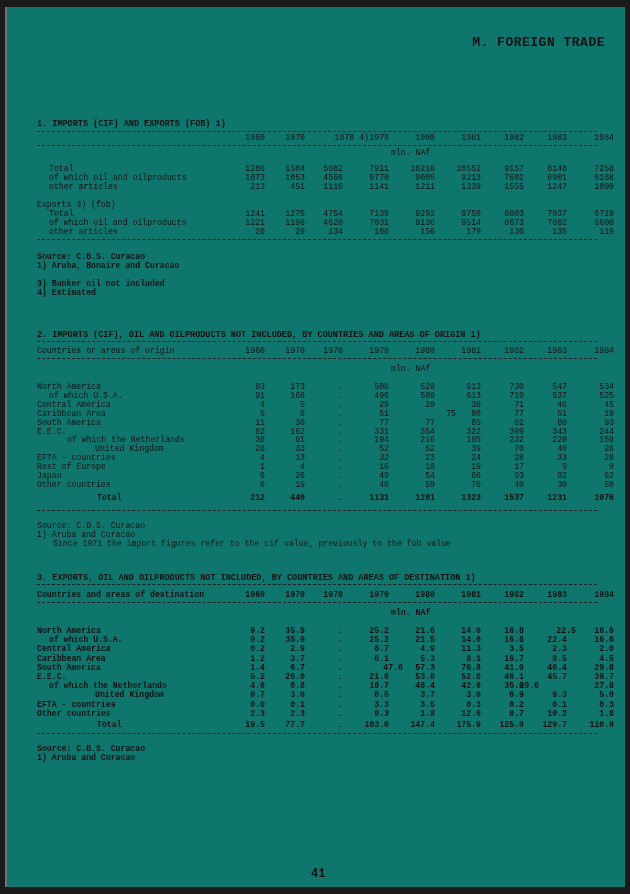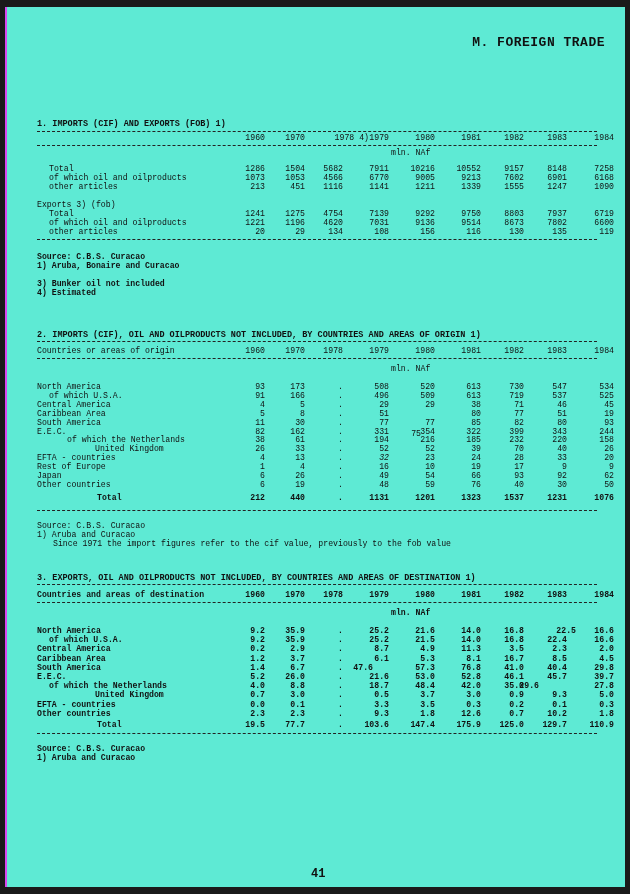--- a/index.html
+++ b/index.html
@@ -4,22 +4,22 @@
 <style>
   html, body { margin: 0; padding: 0; }
   body {
     width: 630px; height: 894px; overflow: hidden;
     background: #1a1a1a; position: relative;
     font-family: "Liberation Mono", "DejaVu Sans Mono", monospace;
     color: #111;
   }
   .page {
     position: absolute; left: 5px; top: 7px; width: 618px; height: 880px;
-    background: #5eead4;
-    border-left: 2px solid #d946ef;
+    background: #0f766e;
+    border-left: 2px solid #737373;
   }
   .header-title {
     position: absolute; right: 20px; top: 28px;
     font-family: "Liberation Mono", monospace; font-weight: bold;
     font-size: 13px; letter-spacing: 0.5px; color: #111;
   }
   .sec-title {
     position: absolute; left: 30px; font-size: 8.5px; font-weight: bold;
     white-space: nowrap;
   }
@@ -129,21 +129,21 @@
     <span class="c" style="left:520px">7802</span>
     <span class="c" style="left:567px">6600</span>
   </div>
   <div class="row" style="top:220px">
     <span class="lbl i1">other articles</span>
     <span class="c" style="left:218px">20</span>
     <span class="c" style="left:258px">29</span>
     <span class="c" style="left:296px">134</span>
     <span class="c" style="left:342px">108</span>
     <span class="c" style="left:388px">156</span>
-    <span class="c" style="left:434px">116</span>
+    <span class="c" style="left:434px">179</span>
     <span class="c" style="left:477px">130</span>
     <span class="c" style="left:520px">135</span>
     <span class="c" style="left:567px">119</span>
   </div>
   <div class="dash" style="top:232px"></div>
 
   <div class="note" style="top:245px">Source: C.B.S. Curacao</div>
   <div class="note" style="top:254px">1) Aruba, Bonaire and Curacao</div>
   <div class="note" style="top:272px">3) Bunker oil not included</div>
   <div class="note" style="top:281px">4) Estimated</div>
@@ -201,21 +201,21 @@
         <span class="c" style="left: 477px;">71</span>
         <span class="c" style="left: 520px;">46</span>
         <span class="c" style="left: 567px;">45</span>
       </div>
       <div class="row" style="top: 401.7px;">
         <span class="lbl ">Caribbean Area</span>
         <span class="c" style="left: 218px;">5</span>
         <span class="c" style="left: 258px;">8</span>
         <span class="c" style="left: 296px;">.</span>
         <span class="c" style="left: 342px;">51</span>
-        <span class="c" style="left: 374px; margin-top: 20px;">75</span>
+        <span class="c" style="left: 409px;">75</span>
         <span class="c" style="left: 434px;">80</span>
         <span class="c" style="left: 477px;">77</span>
         <span class="c" style="left: 520px;">51</span>
         <span class="c" style="left: 567px;">19</span>
       </div>
       <div class="row" style="top: 410.6px;">
         <span class="lbl ">South America</span>
         <span class="c" style="left: 218px;">11</span>
         <span class="c" style="left: 258px;">30</span>
         <span class="c" style="left: 296px;">.</span>
@@ -393,21 +393,21 @@
         <span class="c" style="left: 434px;">8.1</span>
         <span class="c" style="left: 477px;">16.7</span>
         <span class="c" style="left: 520px;">8.5</span>
         <span class="c" style="left: 567px;">4.5</span>
       </div>
       <div class="row bold" style="top: 655.8px;">
         <span class="lbl ">South America</span>
         <span class="c" style="left: 218px;">1.4</span>
         <span class="c" style="left: 258px;">6.7</span>
         <span class="c" style="left: 296px;">.</span>
-        <span class="c" style="left: 326px;">47.6</span>
+        <span class="c" style="left: 356px;">47.6</span>
         <span class="c" style="left: 388px;">57.3</span>
         <span class="c" style="left: 434px;">76.8</span>
         <span class="c" style="left: 477px;">41.0</span>
         <span class="c" style="left: 520px;">40.4</span>
         <span class="c" style="left: 567px;">29.8</span>
       </div>
       <div class="row bold" style="top: 665px;">
         <span class="lbl ">E.E.C.</span>
         <span class="c" style="left: 218px;">5.2</span>
         <span class="c" style="left: 258px;">26.0</span>

